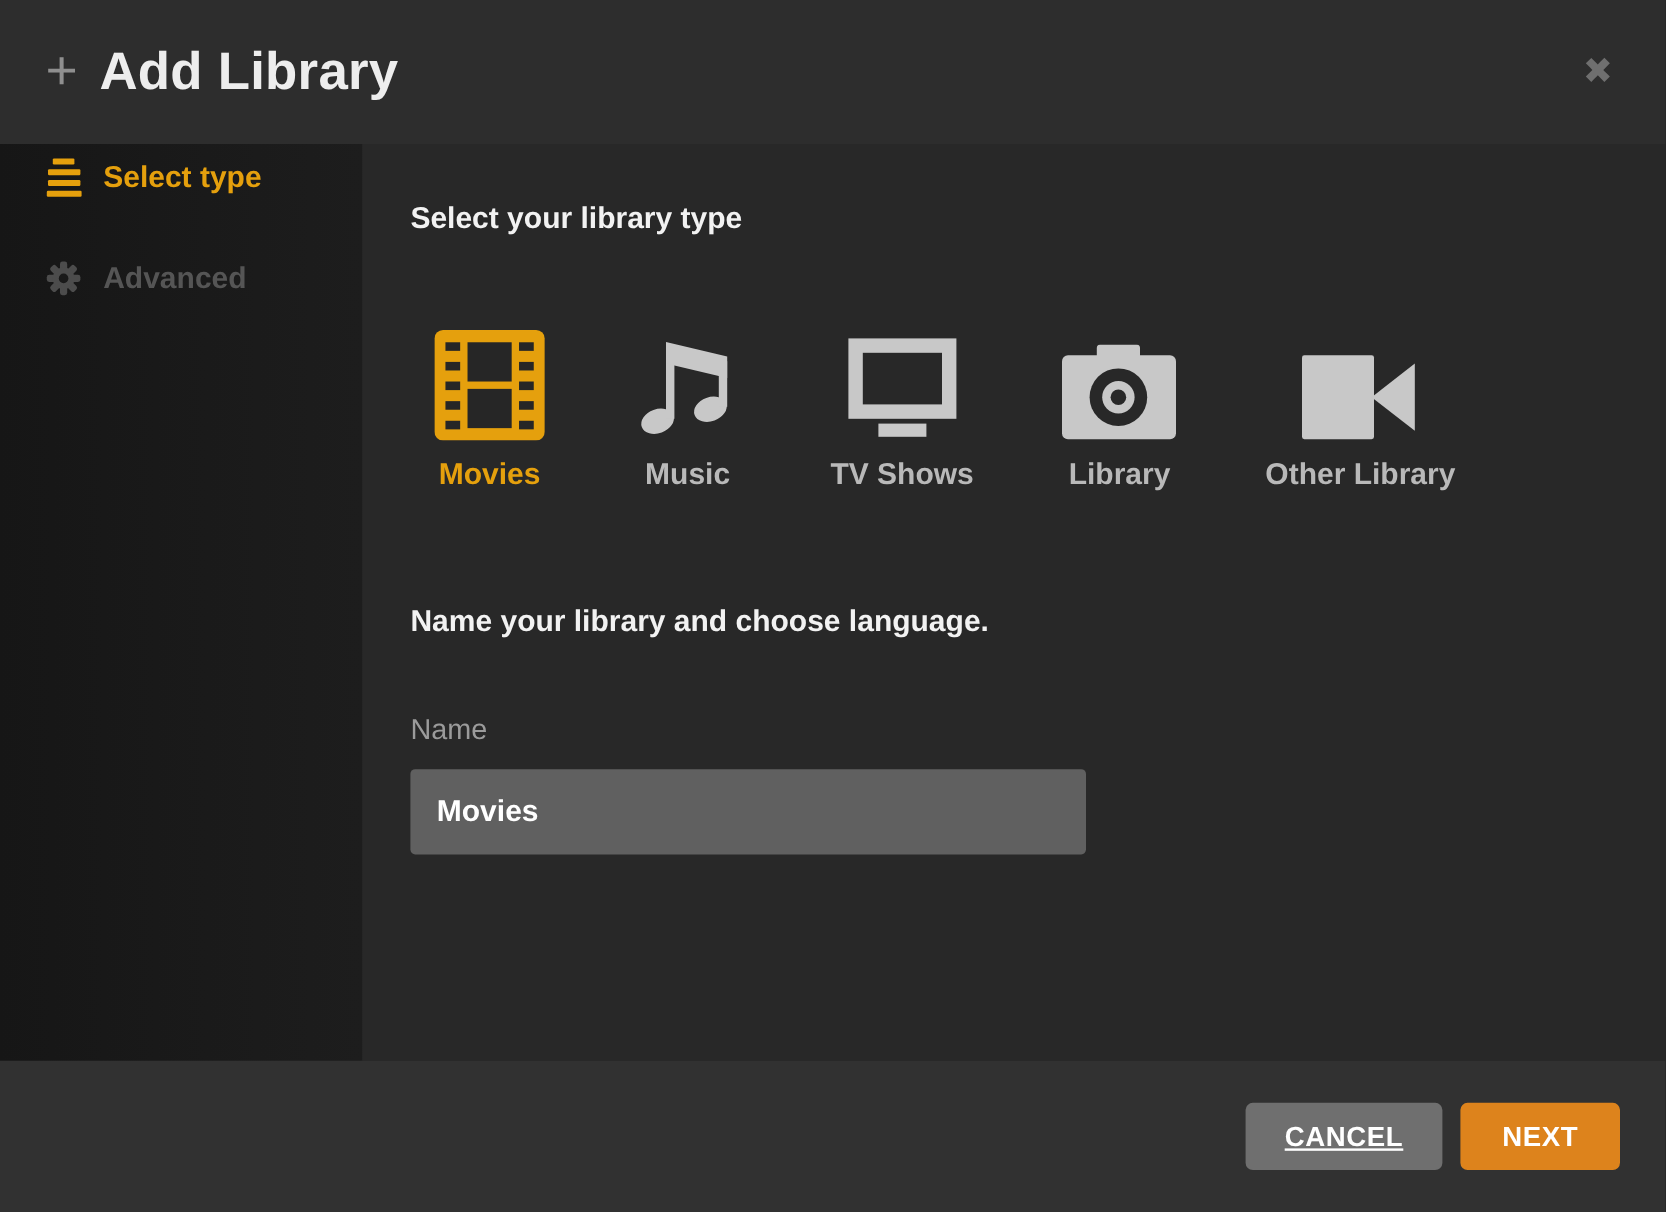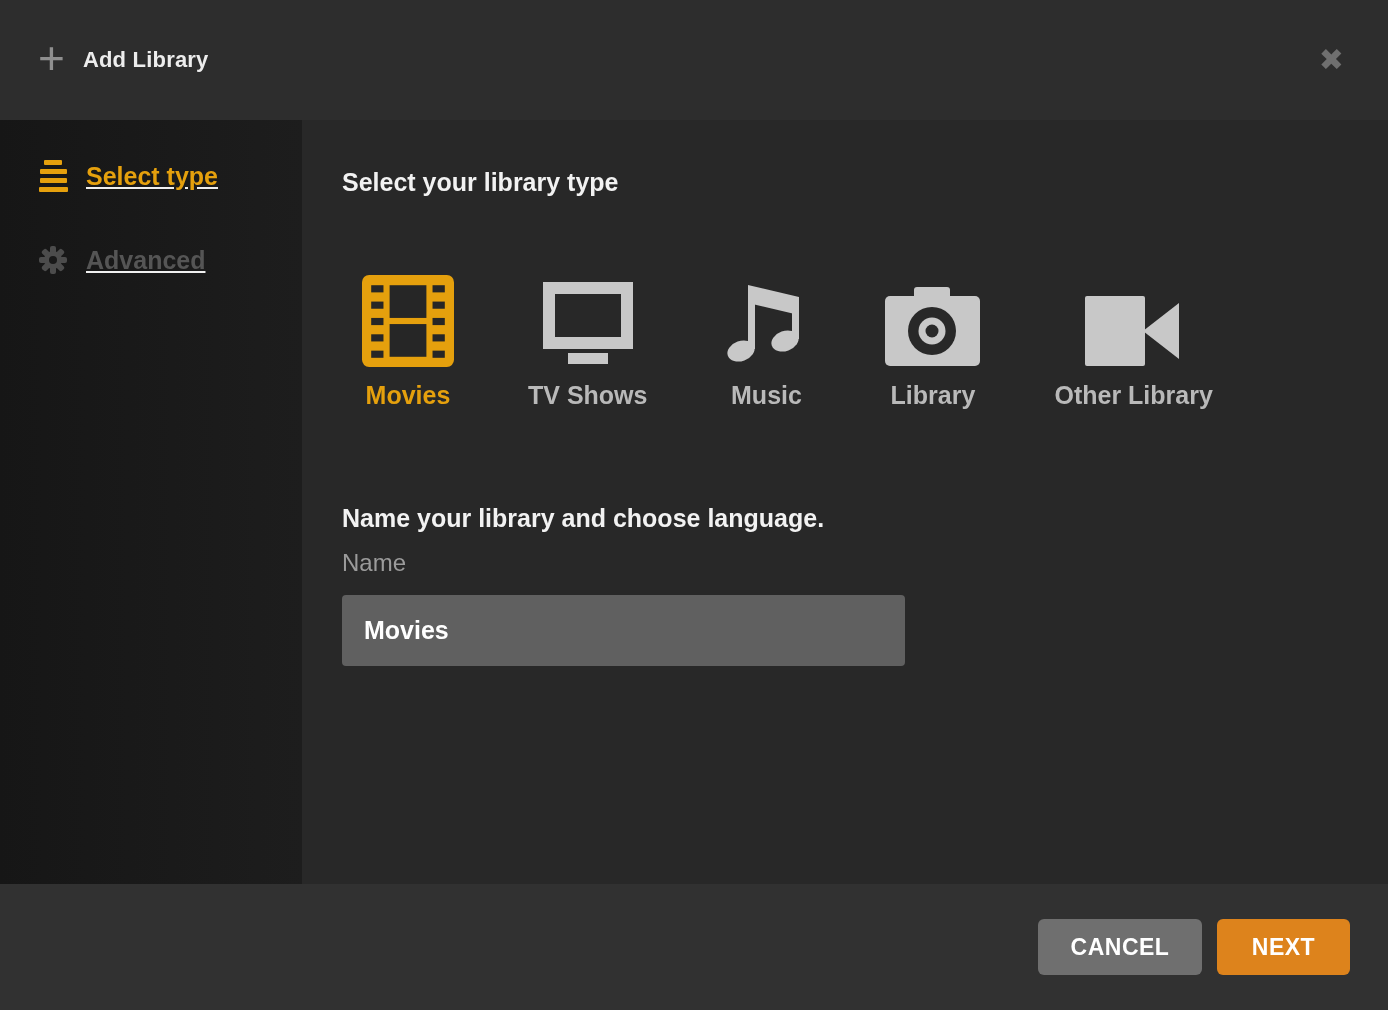--- a/index.html
+++ b/index.html
@@ -29,35 +29,33 @@
   .header {
     height: 120px; flex: 0 0 120px;
     background: var(--header-bg);
     display: flex; align-items: center;
     padding: 0 40px 0 38px;
   }
   .plus-icon {
     color: #8f8f8f; font-size: 46px; font-weight: 300;
     line-height: 1; margin-right: 18px; margin-top: -4px;
   }
-  .modal-title { font-size: 22px; font-weight: 700; color: #ededed; letter-spacing: 0.2px; }
+  .modal-title { font-size: 44px; font-weight: 700; color: #ededed; letter-spacing: 0.2px; }
   .header-spacer { flex: 1; }
   .close-btn {
     color: #6f6f6f; font-size: 30px; font-weight: 700;
     cursor: pointer; line-height: 1; padding: 4px;
   }
 
   
   .body { flex: 1; display: flex; }
 
   .sidebar {
     width: 302px; flex: 0 0 302px;
     background: linear-gradient(to right, #161616, #1d1d1d);
-    padding-top: 28px;
-    text-decoration: underline;
   }
   .sidebar-item {
     display: flex; align-items: center;
     height: 56px; margin-bottom: 28px;
     padding-left: 36px;
     font-size: 25px; font-weight: 700;
     cursor: pointer;
   }
   .sidebar-item .si-icon { width: 34px; margin-right: 16px; display: flex; align-items: center; justify-content: center; }
   .sidebar-item.active { color: var(--gold); }
@@ -91,21 +89,21 @@
   }
   .type-item .type-icon { height: 92px; display: flex; align-items: flex-end; justify-content: center; }
   .type-item .type-label {
     margin-top: 14px; font-size: 25px; font-weight: 700;
     color: var(--label-gray); white-space: nowrap;
   }
   .type-item.selected .type-label { color: var(--gold); }
 
   
   .name-heading { margin-top: 94px; }
-  .form-row { display: flex; margin-top: 16px; }
+  .form-row { display: flex; margin-top: 62px; }
   .field-group.name-group { width: 563px; margin-right: 58px; }
   .field-group.lang-group { width: 269px; }
   .field-label { font-size: 24px; color: #9b9b9b; margin-bottom: 18px; }
   .name-input {
     width: 563px; height: 71px;
     background: var(--input-bg);
     border: none; border-radius: 4px;
     color: #ffffff; font-size: 25px; font-weight: 600;
     font-family: "Liberation Sans", sans-serif;
     padding: 0 22px; outline: none;
@@ -142,21 +140,21 @@
     display: flex; align-items: center; justify-content: flex-end;
     padding-right: 38px; gap: 15px;
   }
   .btn {
     height: 56px; border: none; border-radius: 6px;
     font-size: 23px; font-weight: 700; color: #ffffff;
     font-family: "Liberation Sans", sans-serif;
     letter-spacing: 0.5px; cursor: pointer;
     display: flex; align-items: center; justify-content: center;
   }
-  .btn-cancel { background: var(--cancel-gray); min-width: 164px; padding: 0 30px; }
+  .btn-cancel { background: var(--cancel-gray); min-width: 164px; padding: 0 30px; text-decoration: underline; }
   .btn-next { background: var(--orange); min-width: 133px; padding: 0 32px; }
 </style>
 </head>
 <body>
 
 <div class="modal">
 
   <div class="header">
     <span class="plus-icon">+</span>
     <span class="modal-title">Add Library</span>
@@ -223,45 +221,45 @@
                 <rect x="27" y="10" width="36" height="32"></rect>
                 <rect x="27" y="48" width="36" height="32"></rect>
               </g>
             </svg>
           </span>
           <span class="type-label">Movies</span>
         </div>
 
         <div class="type-item">
           <span class="type-icon">
-            <svg width="100" height="86" viewBox="0 0 100 86">
-              <rect x="11" y="7" width="78" height="55" fill="none" stroke="#c8c8c8" stroke-width="12"></rect>
-              <rect x="30" y="72" width="40" height="11" fill="#c8c8c8"></rect>
-            </svg>
-          </span>
-          <span class="type-label">TV Shows</span>
-        </div>
-
-        <div class="type-item">
-          <span class="type-icon">
             <svg width="90" height="90" viewBox="0 0 90 90">
               <g fill="#c8c8c8">
                 <ellipse cx="20" cy="74" rx="14" ry="10" transform="rotate(-20 20 74)"></ellipse>
                 <ellipse cx="64" cy="64" rx="14" ry="10" transform="rotate(-20 64 64)"></ellipse>
                 <rect x="27" y="12" width="7" height="60"></rect>
                 <rect x="71" y="24" width="7" height="38"></rect>
                 <polygon points="27,8 78,20 78,38 27,26"></polygon>
               </g>
             </svg>
           </span>
           <span class="type-label">Music</span>
         </div>
 
         <div class="type-item">
           <span class="type-icon">
+            <svg width="100" height="86" viewBox="0 0 100 86">
+              <rect x="11" y="7" width="78" height="55" fill="none" stroke="#c8c8c8" stroke-width="12"></rect>
+              <rect x="30" y="72" width="40" height="11" fill="#c8c8c8"></rect>
+            </svg>
+          </span>
+          <span class="type-label">TV Shows</span>
+        </div>
+
+        <div class="type-item">
+          <span class="type-icon">
             <svg width="95" height="80" viewBox="0 0 95 80">
               <rect x="29" y="0" width="36" height="14" rx="3" fill="#c8c8c8"></rect>
               <rect x="0" y="9" width="95" height="70" rx="5" fill="#c8c8c8"></rect>
               <circle cx="47" cy="44" r="24" fill="#282828"></circle>
               <circle cx="47" cy="44" r="13.5" fill="#c8c8c8"></circle>
               <circle cx="47" cy="44" r="6.5" fill="#282828"></circle>
             </svg>
           </span>
           <span class="type-label">Library</span>
         </div>

